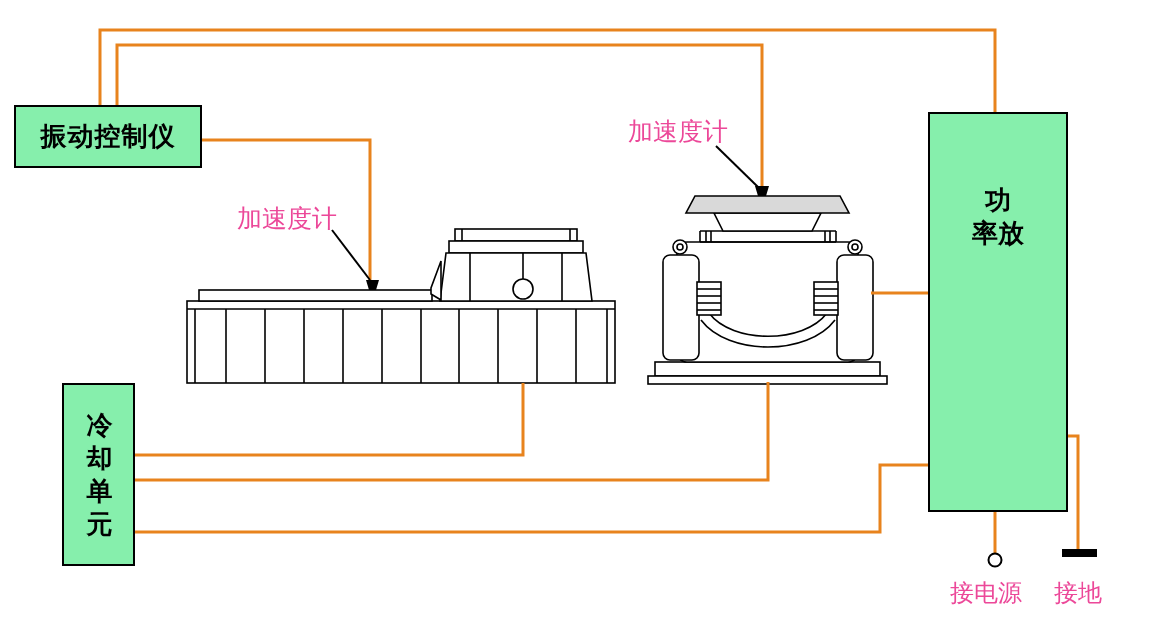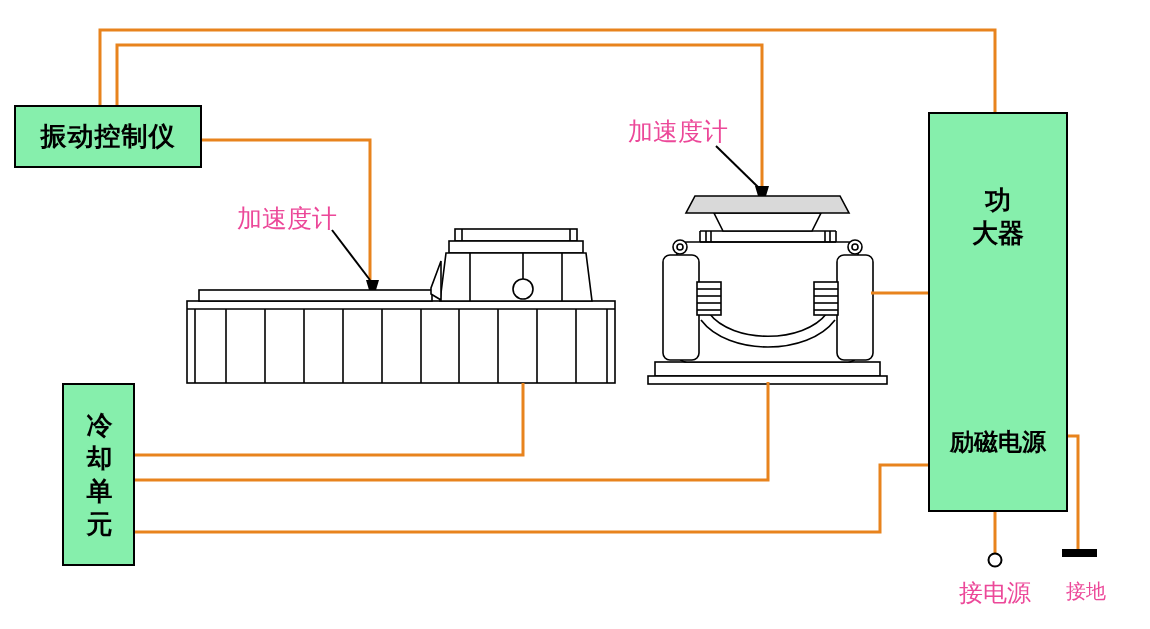--- a/index.html
+++ b/index.html
@@ -15,21 +15,21 @@
   .amp-label { position:absolute; top:70px; left:0; right:0; text-align:center;
                font-size:26px; font-weight:700; line-height:33px; }
   .amp-sub { position:absolute; top:312px; left:0; right:0; text-align:center;
              font-size:24px; font-weight:700; }
   .cooling { left:62px; top:383px; width:73px; height:183px;
              display:flex; align-items:center; justify-content:center; }
   .cool-label { width:28px; font-size:26px; font-weight:700; line-height:33px;
                 text-align:right; word-break:break-all; }
 
   .flabel { position:absolute; font-size:25px; font-weight:400; color:#ec4899; line-height:1.2; }
-  .flabel.center { text-align:center; }
+  .flabel.center { text-align:left; }
 
   
   .wire { stroke:var(--wire,#e8831d); stroke-width:3; fill:none; }
   .blk  { stroke:var(--outline,#000); stroke-width:1.6; fill:#fff; }
   .bln  { stroke:var(--outline,#000); stroke-width:1.6; fill:none; }
   .bfill{ fill:var(--outline,#000); stroke:none; }
   .plate{ stroke:var(--outline,#000); stroke-width:1.6; fill:var(--plate,#d9d9d9); }
   .ptr  { stroke:var(--outline,#000); stroke-width:2; fill:none; }
   .gnd  { stroke:var(--outline,#000); stroke-width:8; }
   .term { stroke:var(--outline,#000); stroke-width:2; fill:#fff; }
@@ -140,30 +140,29 @@
     </g>
   </svg>
 
   <div class="box controller">
     <span>振动控制仪</span>
   </div>
 
   <div class="box amplifier">
     <div class="amp-label">
       <div>功</div>
-      <div>大器</div>
+      <div>率放</div>
     </div>
-    <div class="amp-sub">励磁电源</div>
   </div>
 
   <div class="box cooling">
     <div class="cool-label">冷却单元</div>
   </div>
 
   <div class="flabel" style="left:237px; top:204px;">加速度计</div>
 
   <div class="flabel" style="left:628px; top:117px;">加速度计</div>
 
   <div class="flabel center" style="left:950px; top:579px; width:90px; font-size:24px;">接电源</div>
 
-  <div class="flabel center" style="left:1054px; top:579px; width:64px; font-size:20px;">接地</div>
+  <div class="flabel center" style="left:1054px; top:579px; width:64px; font-size:24px;">接地</div>
 
 </div>
 
 </body></html>

